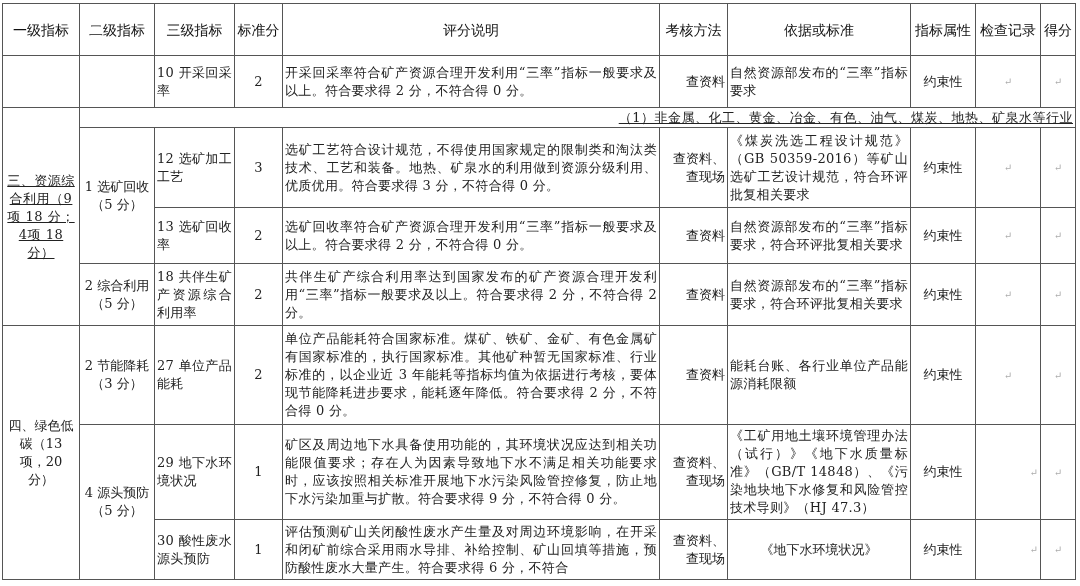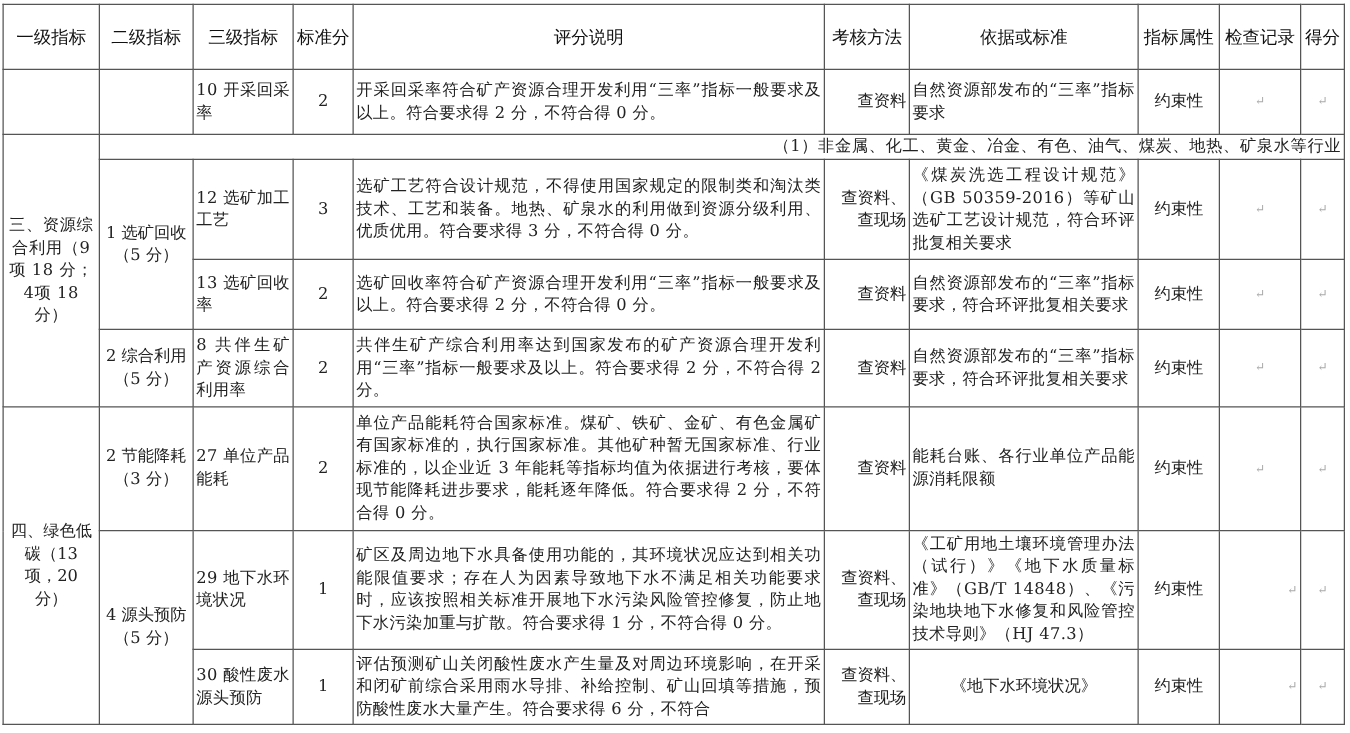--- a/index.html
+++ b/index.html
@@ -21,21 +21,21 @@
   }
   table.grid th {
     font-family: "DejaVu Sans", "Liberation Sans", sans-serif;
     font-size: 14px; text-align: center; color: #111;
   }
   .c { text-align: center; }
   .l { text-align: right; }
   .j { text-align: justify; letter-spacing: 0.3px; margin-left: 23px; }
   .empty-mark { color: #aaa; font-size: 10px; }
   .row-head { height: 52px; }
-  .sec { letter-spacing: 0.5px; }
+  .sec { letter-spacing: 0.5px; text-decoration: underline; }
 </style>
 </head>
 <body>
 
 <table class="grid">
   <colgroup>
     <col style="width:77px">
     <col style="width:75px">
     <col style="width:80px">
     <col style="width:48px">
@@ -97,21 +97,21 @@
     <td class="j">选矿回收率符合矿产资源合理开发利用“三率”指标一般要求及以上。符合要求得 2 分，不符合得 0 分。</td>
     <td class="l">查资料</td>
     <td class="j">自然资源部发布的“三率”指标要求，符合环评批复相关要求</td>
     <td class="c">约束性</td>
     <td class="c"><span class="empty-mark">↵</span></td>
     <td class="c"><span class="empty-mark">↵</span></td>
   </tr>
 
   <tr style="height:62px">
     <td class="c">2 综合利用（5 分）</td>
-    <td class="c j">8 共伴生矿产资源综合利用率</td>
+    <td class="c j">18 共伴生矿产资源综合利用率</td>
     <td class="c">2</td>
     <td class="j">共伴生矿产综合利用率达到国家发布的矿产资源合理开发利用“三率”指标一般要求及以上。符合要求得 2 分，不符合得 2 分。</td>
     <td class="l">查资料</td>
     <td class="j">自然资源部发布的“三率”指标要求，符合环评批复相关要求</td>
     <td class="c">约束性</td>
     <td class="c"><span class="empty-mark">↵</span></td>
     <td class="c"><span class="empty-mark">↵</span></td>
   </tr>
 
   <tr style="height:99px">
@@ -124,21 +124,21 @@
     <td class="j">能耗台账、各行业单位产品能源消耗限额</td>
     <td class="c">约束性</td>
     <td class="c"><span class="empty-mark">↵</span></td>
     <td class="c"><span class="empty-mark">↵</span></td>
   </tr>
 
   <tr style="height:95px">
     <td rowspan="2" class="c">4 源头预防（5 分）</td>
     <td class="c j">29 地下水环境状况</td>
     <td class="c">1</td>
-    <td class="j">矿区及周边地下水具备使用功能的，其环境状况应达到相关功能限值要求；存在人为因素导致地下水不满足相关功能要求时，应该按照相关标准开展地下水污染风险管控修复，防止地下水污染加重与扩散。符合要求得 1 分，不符合得 0 分。</td>
+    <td class="j">矿区及周边地下水具备使用功能的，其环境状况应达到相关功能限值要求；存在人为因素导致地下水不满足相关功能要求时，应该按照相关标准开展地下水污染风险管控修复，防止地下水污染加重与扩散。符合要求得 9 分，不符合得 0 分。</td>
     <td class="l">查资料、查现场</td>
     <td class="j">《工矿用地土壤环境管理办法（试行）》《地下水质量标准》（GB/T 14848）、《污染地块地下水修复和风险管控技术导则》（HJ 47.3）</td>
     <td class="c">约束性</td>
     <td class="l"><span class="empty-mark">↵</span></td>
     <td class="c"><span class="empty-mark">↵</span></td>
   </tr>
 
   <tr style="height:60px">
     <td class="c j">30 酸性废水源头预防</td>
     <td class="c">1</td>

